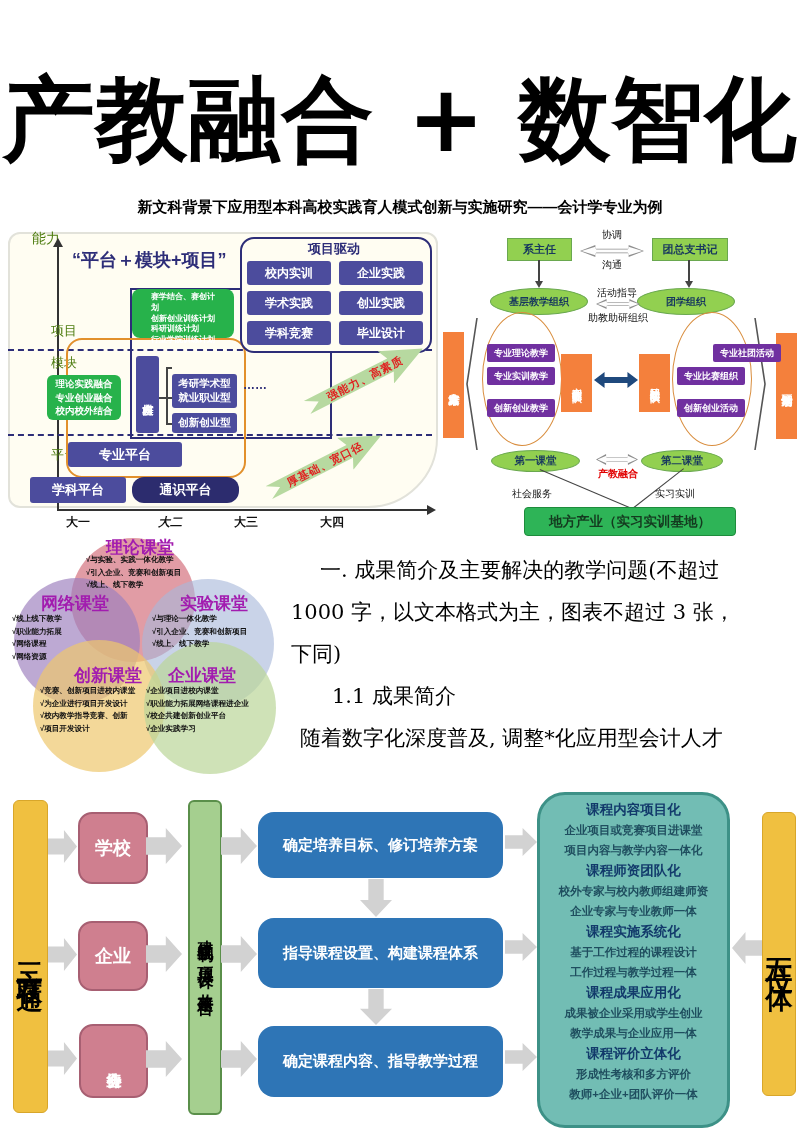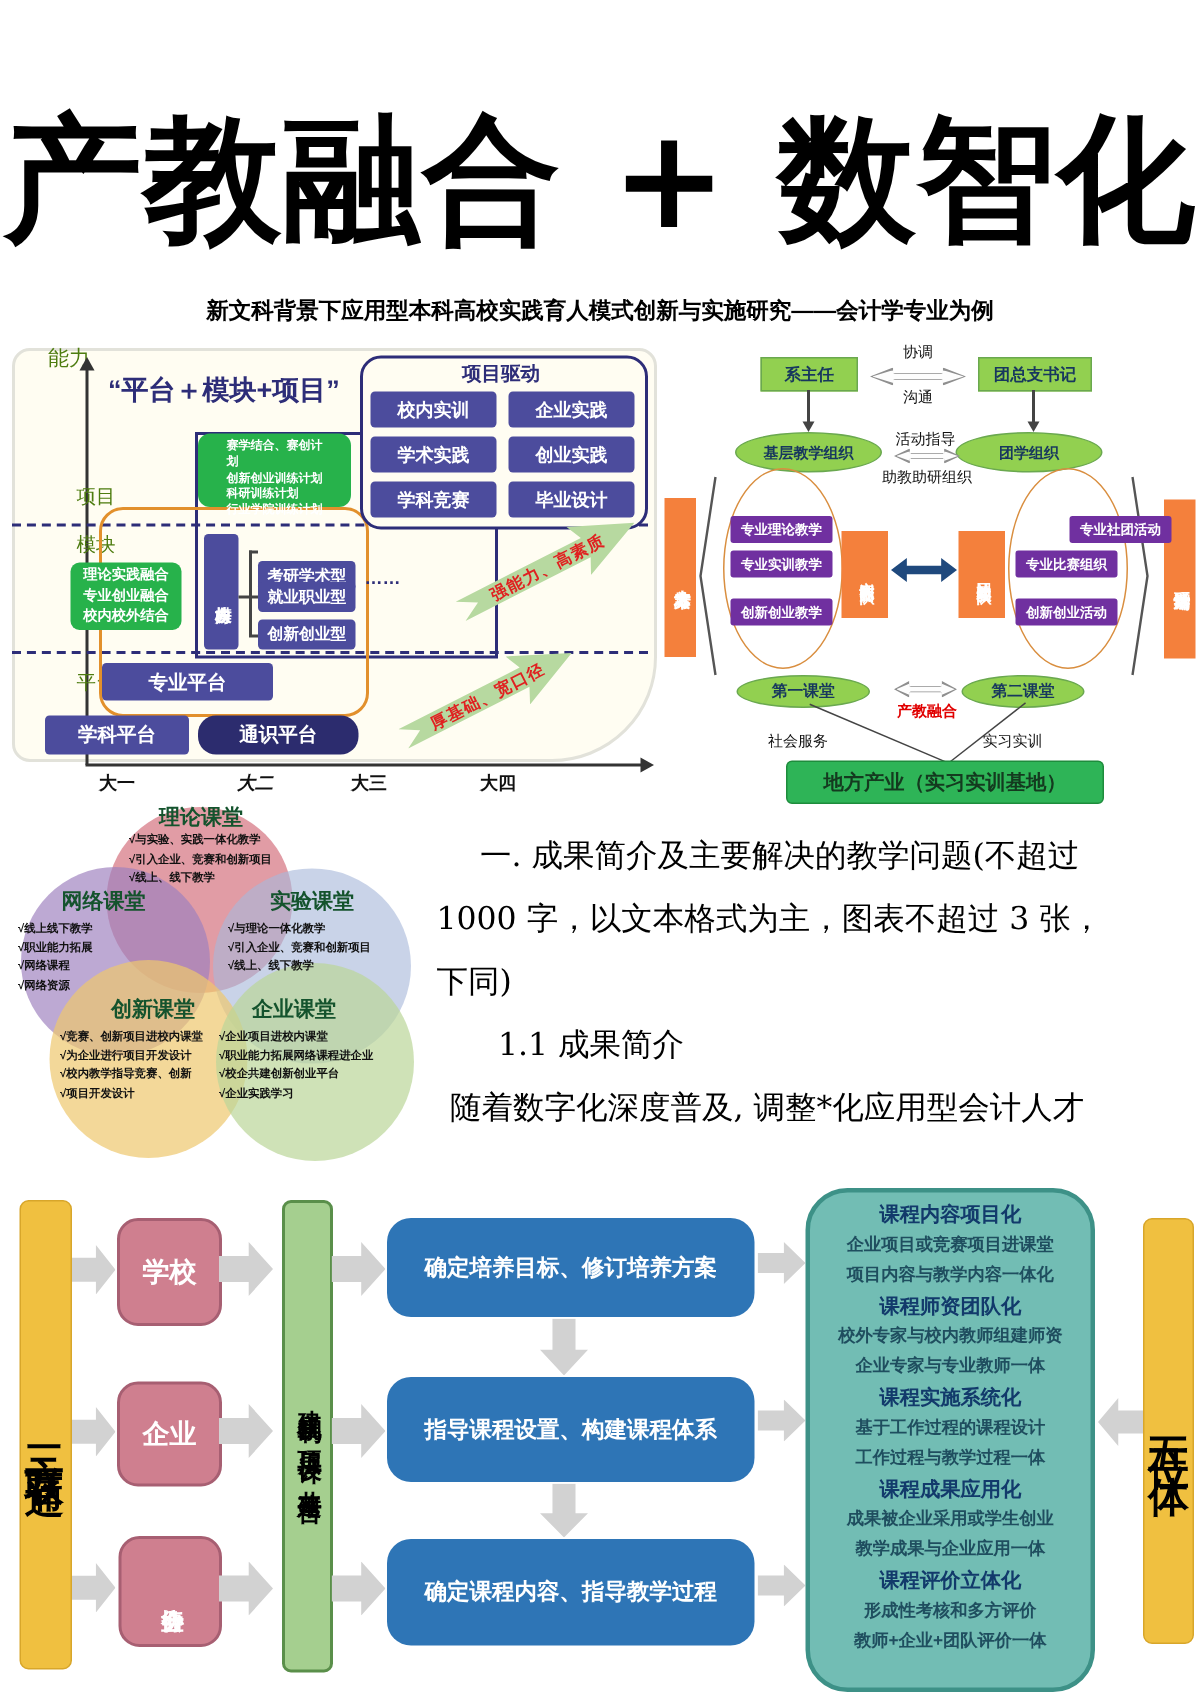--- a/index.html
+++ b/index.html
@@ -33,21 +33,21 @@
   .orangebox{background:#f4803c;color:#fff;font-weight:bold;}
   .purplebox{background:#7030a0;color:#fff;font-weight:bold;border-radius:2px;font-size:9px;}
   .holo{clip-path:polygon(0 50%,24% 0,24% 32%,76% 32%,76% 0,100% 50%,76% 100%,76% 68%,24% 68%,24% 100%);background:#8f8f8f;}
   .holo>div{position:absolute;left:1.5px;top:1.5px;right:1.5px;bottom:1.5px;
             clip-path:polygon(0 50%,24% 0,24% 32%,76% 32%,76% 0,100% 50%,76% 100%,76% 68%,24% 68%,24% 100%);background:#fdfdfd;}
   .dblarrow{clip-path:polygon(0 50%,24% 0,24% 32%,76% 32%,76% 0,100% 50%,76% 100%,76% 68%,24% 68%,24% 100%);background:#1f497d;}
   .thinline{background:#444;}
   .elloutline{border:1.5px solid #d98e3f;border-radius:50%;}
   
   .vcirc{border-radius:50%;}
-  .vtitle{font-weight:bold;font-size:14px;color:#14532d;z-index:6;}
+  .vtitle{font-weight:bold;font-size:17px;color:#a21caf;z-index:6;}
   .vbul{font-size:7.6px;color:#111;line-height:12.6px;z-index:6;font-weight:bold;white-space:nowrap;}
   
   .kai{font-family:"DejaVu Serif",serif;font-size:21px;color:#000;white-space:nowrap;}
   
   .ybar{background:#f0c040;border:1.5px solid #d8a62a;border-radius:6px;color:#000;font-weight:900;}
   .pinkbox{background:#cf7f8f;border:2px solid #a75f72;border-radius:14px;color:#fff;font-weight:bold;}
   .greenbar{background:#a5cf8f;border:2px solid #5a8f4a;border-radius:6px;color:#000;font-weight:bold;}
   .bluebox{background:#2e75b6;border-radius:16px;color:#fff;font-weight:bold;font-size:15px;}
   .tealbox{background:#72bdb4;border:3px solid #3d9187;border-radius:28px;}
   .grarrow{clip-path:polygon(0 26%,55% 26%,55% 0,100% 50%,55% 100%,55% 74%,0 74%);background:#d2d2d2;}

